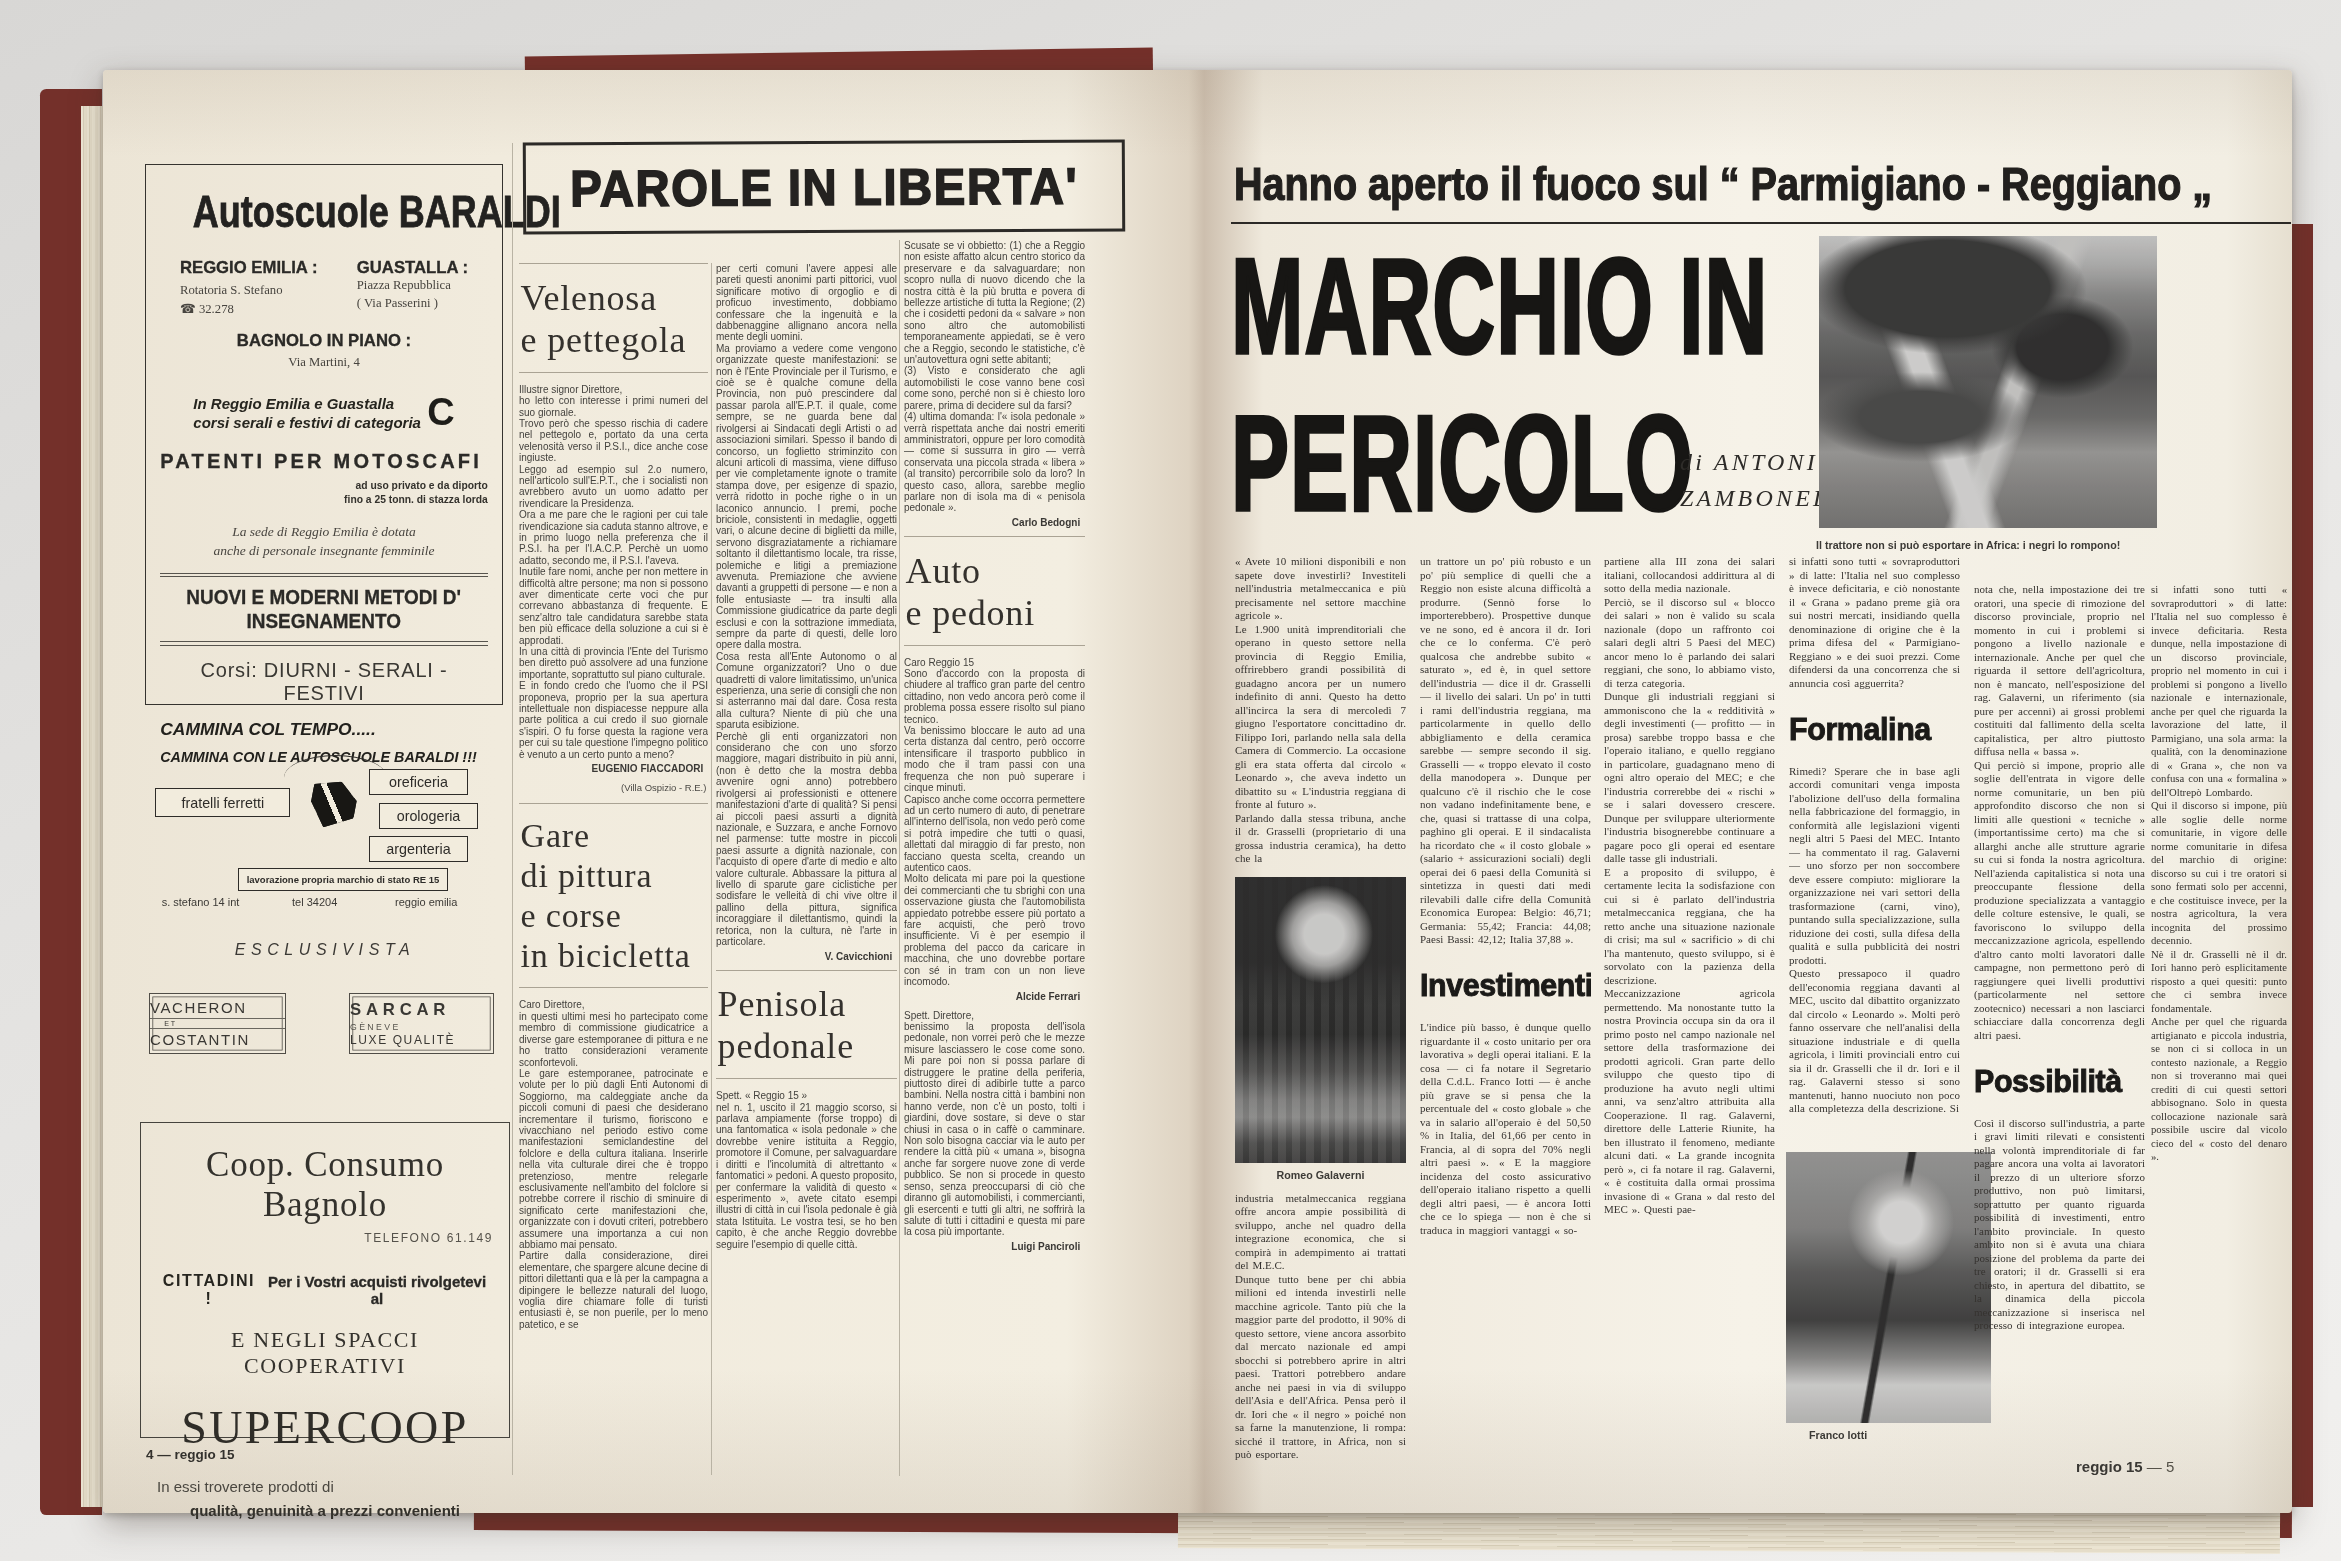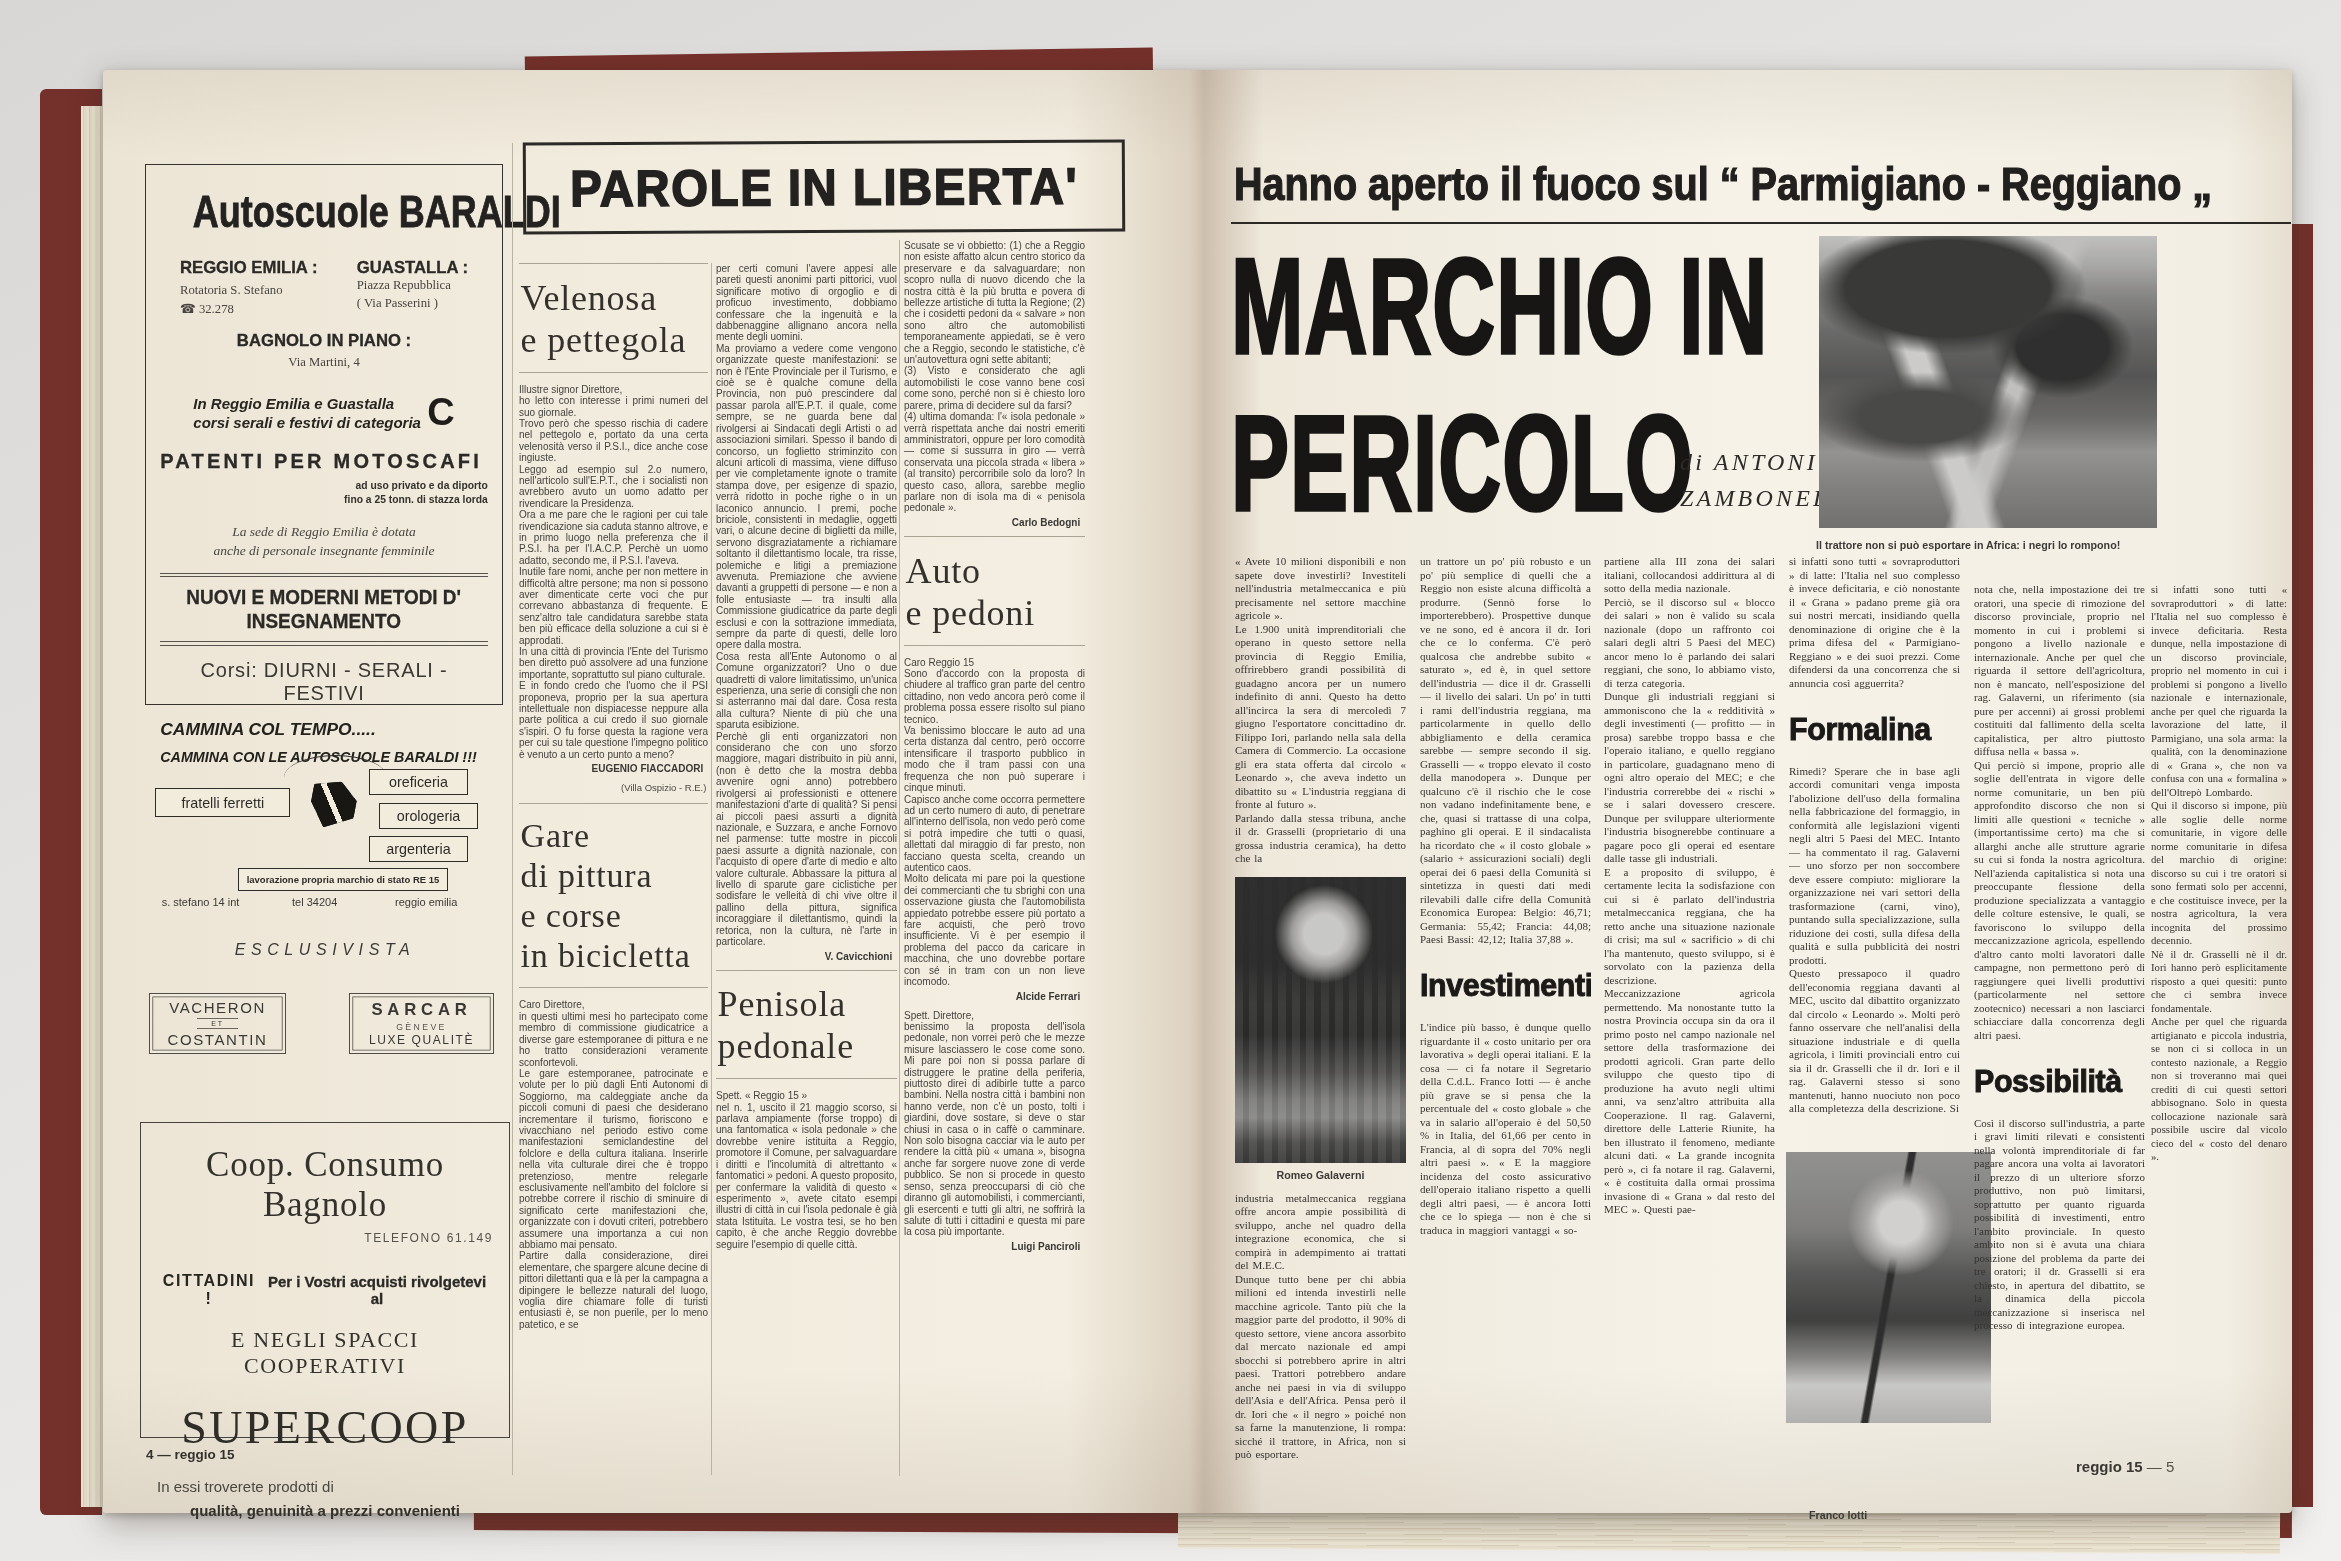--- a/index.html
+++ b/index.html
@@ -56,21 +56,21 @@
           color:#2e2c29;white-space:pre-line;letter-spacing:3.2px;}
 
   
   .adbox{border:1.6px solid #35332f;}
   .baraldi-title{font-weight:700;font-size:45px;color:#232220;-webkit-text-stroke:0.8px #232220;
                  white-space:nowrap;transform:scaleX(.8);transform-origin:center;text-align:center;width:100%;}
   .cond{font-weight:700;letter-spacing:0;-webkit-text-stroke:0.3px #2b2a27;color:#2b2a27;}
   .serif-it{font-family:"Liberation Serif",serif;font-style:italic;color:#47443f;}
   .dblrule{border-top:0.8px solid #57544e;border-bottom:0.8px solid #57544e;height:2.4px;}
   .wbox{border:0.8px solid #504d47;box-shadow:inset 0 0 0 2.4px #f1ebdd, inset 0 0 0 3.2px #504d47;
-        display:flex;flex-direction:column;align-items:center;justify-content:center;color:#3a3834;}
+        display:flex;flex-direction:column;justify-content:center;color:#3a3834;}
   .ferbox{border:1.2px solid #2e2c29;display:flex;align-items:center;justify-content:center;
           font-size:14.3px;color:#2e2c29;background:#f2ecdd;}
   .diamond{background:
       linear-gradient(45deg,#181714 0 46%,#f2ecdd 46% 54%,#181714 54% 100%),
       linear-gradient(-45deg,#181714 0 46%,transparent 46% 54%,#181714 54% 100%);
       transform:rotate(22deg);clip-path:polygon(50% 0,93% 25%,100% 60%,50% 100%,7% 60%,0 25%);}
 
   
   .photo{filter:saturate(.1) contrast(.95);}
   .photo-tractor{background:
@@ -278,21 +278,21 @@
 Meccanizzazione agricola permettendo. Ma nonostante tutto la nostra Provincia occupa sin da ora il primo posto nel campo nazionale nel settore della trasformazione dei prodotti agricoli. Gran parte dello sviluppo che questo tipo di produzione ha avuto negli ultimi anni, va senz'altro attribuita alla Cooperazione. Il rag. Galaverni, direttore delle Latterie Riunite, ha ben illustrato il fenomeno, mediante alcuni dati. « La grande incognita però », ci fa notare il rag. Galaverni, « è costituita dalla ormai prossima invasione di « Grana » dal resto del MEC ». Questi pae-</div>
 </div>
 
 <div class="abs" style="left:1789px;top:555px;width:171px;height:588px;overflow:hidden;">
   <div class="serifbody">si infatti sono tutti « sovraproduttori » di latte: l'Italia nel suo complesso è invece deficitaria, e ciò nonostante il « Grana » padano preme già ora sui nostri mercati, insidiando quella denominazione di origine che è la prima difesa del « Parmigiano-Reggiano » e dei suoi prezzi. Come difendersi da una concorrenza che si annuncia così agguerrita?</div>
   <div class="subhead">Formalina</div>
   <div class="serifbody">Rimedi? Sperare che in base agli accordi comunitari venga imposta l'abolizione dell'uso della formalina nella fabbricazione del formaggio, in conformità alle legislazioni vigenti negli altri 5 Paesi del MEC. Intanto — ha commentato il rag. Galaverni — uno sforzo per non soccombere deve essere compiuto: migliorare la organizzazione nei vari settori della trasformazione (carni, vino), puntando sulla specializzazione, sulla riduzione dei costi, sulla difesa della qualità e sulla pubblicità dei nostri prodotti.
 Questo pressapoco il quadro dell'economia reggiana davanti al MEC, uscito dal dibattito organizzato dal circolo « Leonardo ». Molti però fanno osservare che nell'analisi della situazione industriale e di quella agricola, i limiti provinciali entro cui sia il dr. Grasselli che il dr. Iori e il rag. Galaverni stesso si sono mantenuti, hanno nuociuto non poco alla completezza della descrizione. Si</div>
 </div>
 <div class="abs photo photo-iotti" style="left:1786px;top:1152px;width:205px;height:271px;"></div>
-<div class="abs caption" style="left:1794px;top:1509px;padding-left:15px;">Franco   Iotti</div>
+<div class="abs caption" style="left:1794px;top:1429px;padding-left:15px;">Franco   Iotti</div>
 
 <div class="abs" style="left:1974px;top:583px;width:171px;height:957px;overflow:hidden;">
   <div class="serifbody">nota che, nella impostazione dei tre oratori, una specie di rimozione del discorso provinciale, proprio nel momento in cui i problemi si pongono a livello nazionale e internazionale. Anche per quel che riguarda il settore dell'agricoltura, non è mancato, nell'esposizione del rag. Galaverni, un riferimento (sia pure per accenni) ai grossi problemi costituiti dal fallimento della scelta capitalistica, per altro piuttosto diffusa nella « bassa ».
 Qui perciò si impone, proprio alle soglie dell'entrata in vigore delle norme comunitarie, un ben più approfondito discorso che non si limiti alle questioni « tecniche » (importantissime certo) ma che si allarghi anche alle strutture agrarie su cui si fonda la nostra agricoltura. Nell'azienda capitalistica si nota una preoccupante flessione della produzione specializzata a vantaggio delle colture estensive, le quali, se favoriscono lo sviluppo della meccanizzazione agricola, espellendo d'altro canto molti lavoratori dalle campagne, non permettono però di raggiungere quei livelli produttivi (particolarmente nel settore zootecnico) necessari a non lasciarci schiacciare dalla concorrenza degli altri paesi.</div>
   <div class="subhead">Possibilità</div>
   <div class="serifbody">Così il discorso sull'industria, a parte i gravi limiti rilevati e consistenti nella volontà imprenditoriale di far pagare ancora una volta ai lavoratori il prezzo di un ulteriore sforzo produttivo, non può limitarsi, soprattutto per quanto riguarda possibilità di investimenti, entro l'ambito provinciale. In questo ambito non si è avuta una chiara posizione del problema da parte dei tre oratori; il dr. Grasselli si era chiesto, in apertura del dibattito, se la dinamica della piccola meccanizzazione si inserisca nel processo di integrazione europea.</div>
 </div>
 
 <div class="abs" style="left:2151px;top:583px;width:136px;height:864px;overflow:hidden;">
   <div class="serifbody" style="font-size:10.7px;">si infatti sono tutti « sovraproduttori » di latte: l'Italia nel suo complesso è invece deficitaria. Resta dunque, nella impostazione di un discorso provinciale, proprio nel momento in cui i problemi si pongono a livello nazionale e internazionale, anche per quel che riguarda la lavorazione del latte, il Parmigiano, una sola arma: la qualità, con la denominazione di « Grana », che non va confusa con una « formalina » dell'Oltrepò Lombardo.

